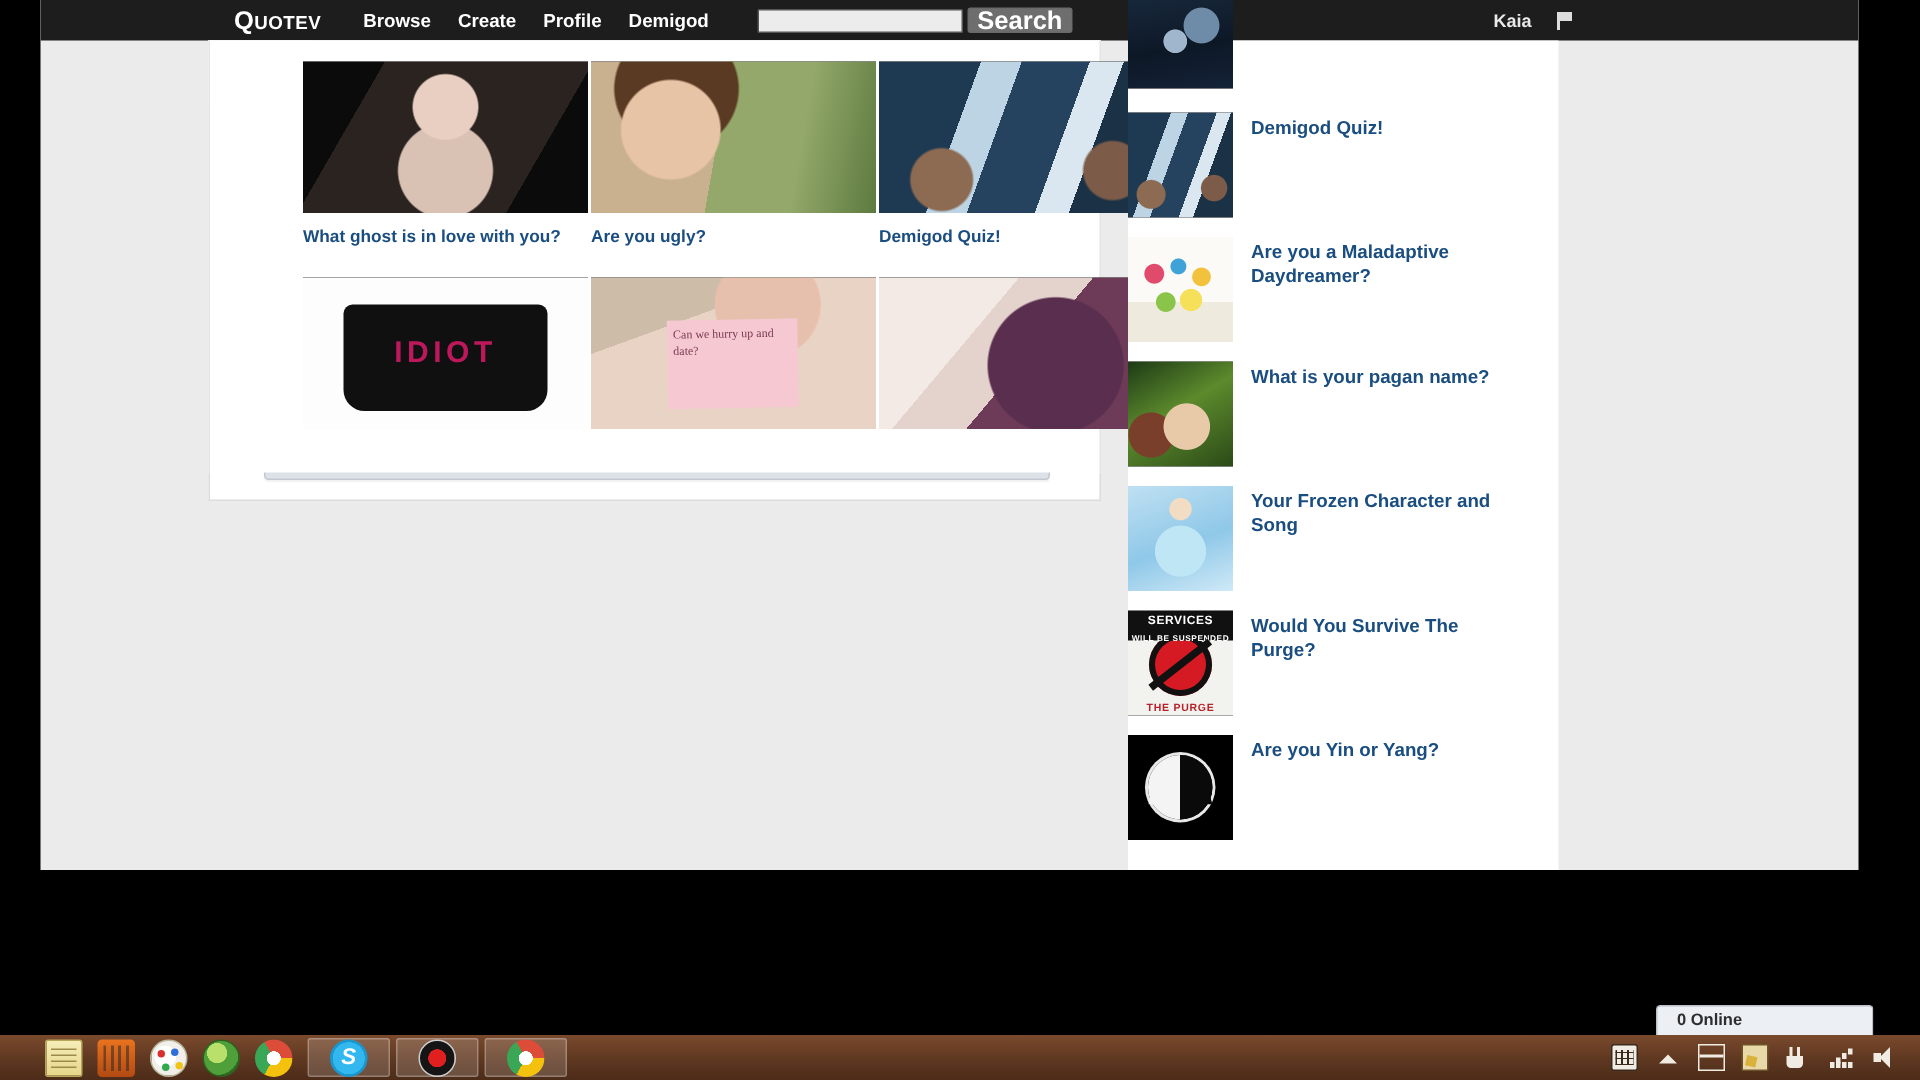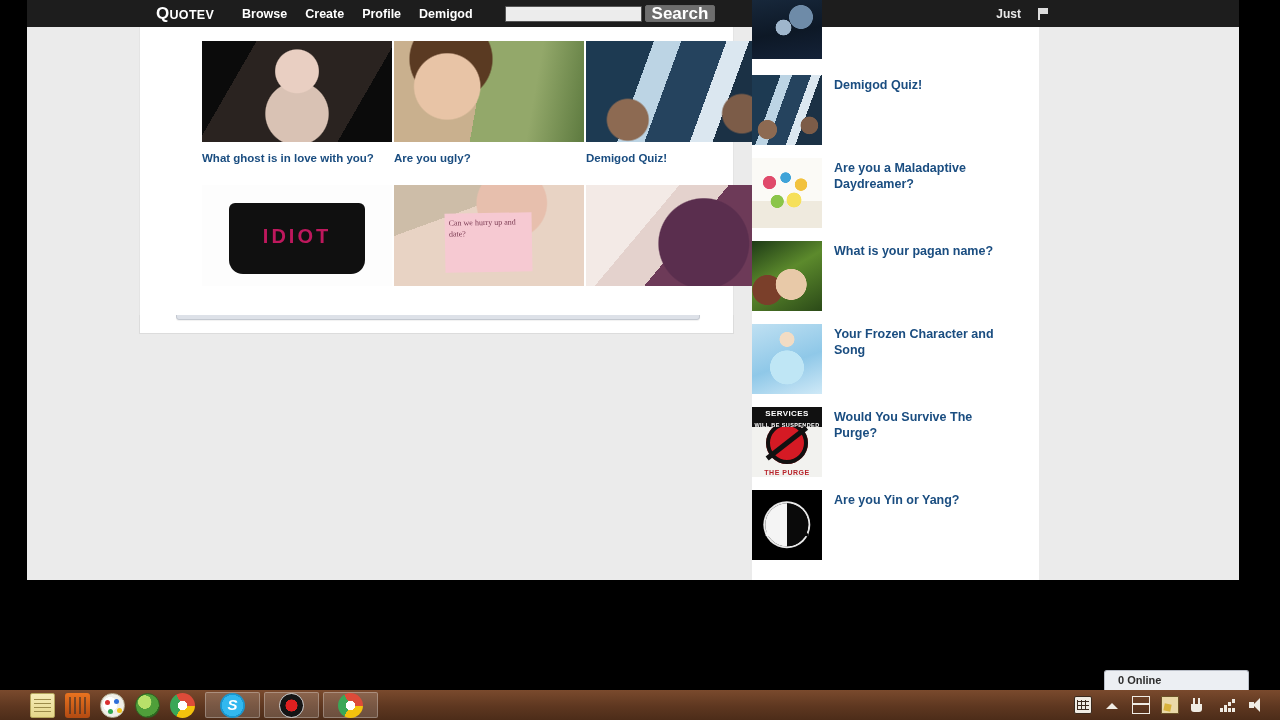--- a/index.html
+++ b/index.html
@@ -323,21 +323,21 @@
         <a href="#">Browse</a>
         <a href="#">Create</a>
         <a href="#">Profile</a>
         <a href="#">Demigod</a>
       </div>
       <div class="search-wrap">
         <input id="search-input" type="text" placeholder="" style="">
         <button id="search-btn">Search</button>
       </div>
       <div class="header-right">
-        <span class="username">Just</span>
+        <span class="username">Kaia</span>
         <span class="flag-icon"></span>
       </div>
     </div>
 
     <div id="page-body">
 
       <div id="quiz-card">
         <div class="answer">Fox</div>
         <div class="answer">Phoenix</div>
         <div class="answer">Panther</div>

